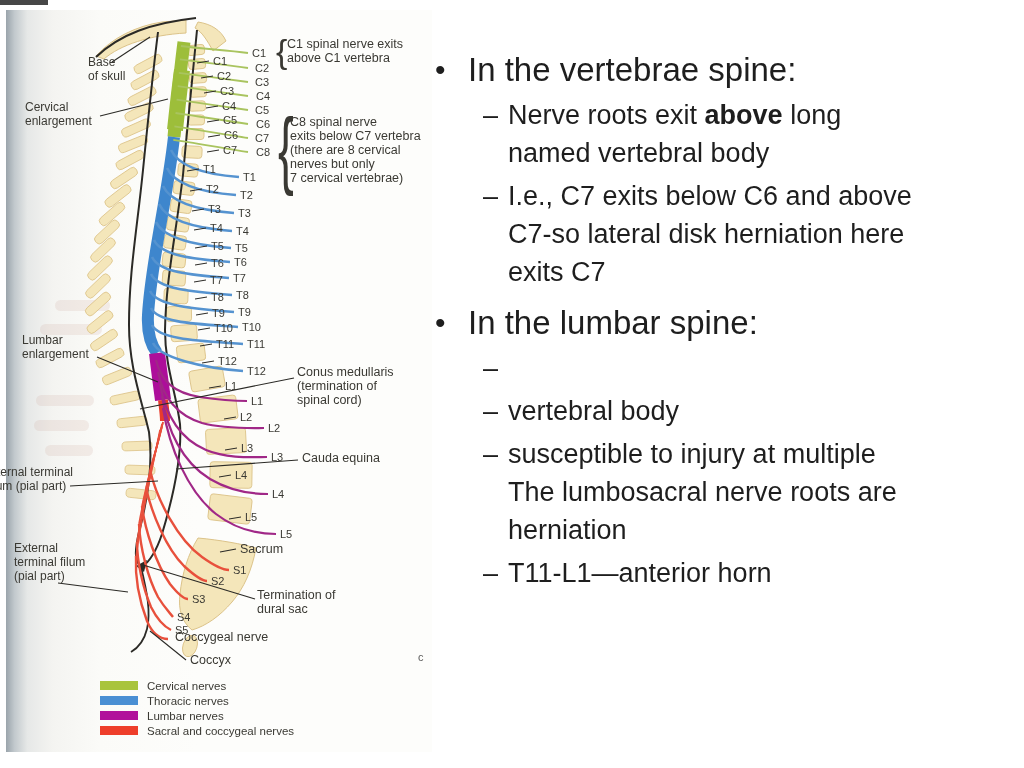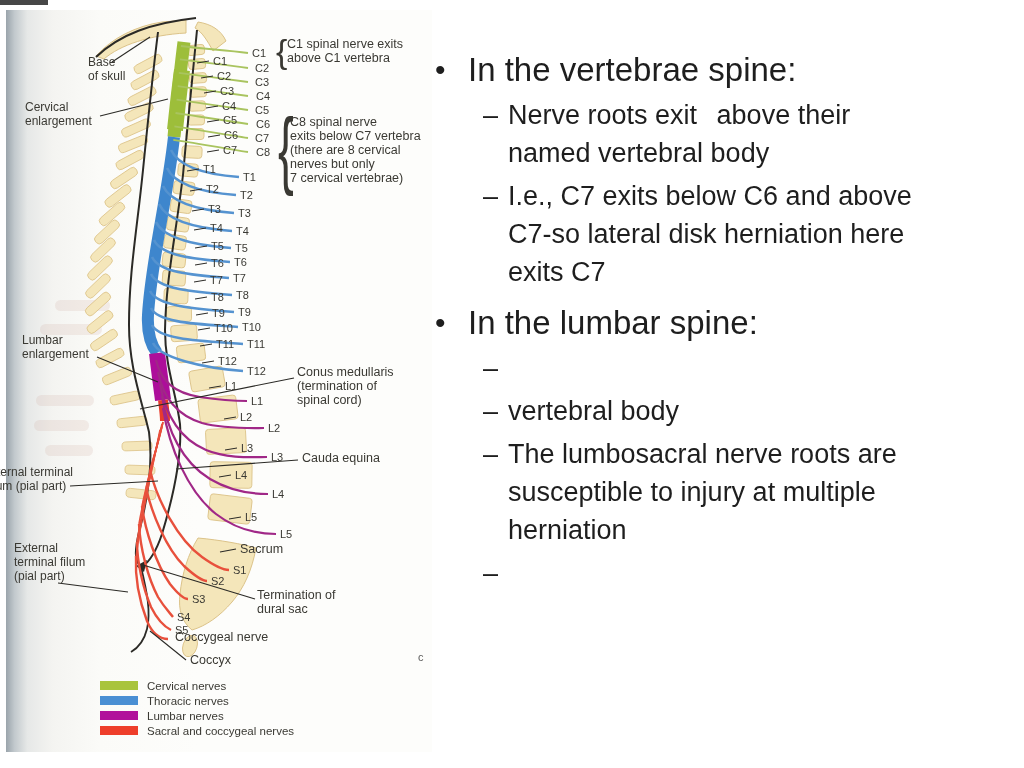--- a/index.html
+++ b/index.html
@@ -13,21 +13,21 @@
   
   #slide-text{position:absolute;left:430px;top:46px;width:592px;color:#1e1e1e;}
   .b-row{display:flex;align-items:flex-start;}
   .b-row.lvl1{font-size:33px;line-height:44px;margin-top:2px;margin-bottom:4px;}
   .b-row.lvl1.later{margin-top:10px;}
   .b-row.lvl2{font-size:27px;line-height:38px;margin-bottom:5px;}
   .b-glyph{flex:0 0 auto;}
   .lvl1 .b-glyph{width:33px;padding-left:5px;font-size:30px;}
   .lvl2 .b-glyph{width:25px;margin-left:53px;}
   .b-text{white-space:nowrap;}
-  .b-text b{font-weight:normal;margin-left:12px;}
+  .b-text b{font-weight:bold;}
 </style>
 </head>
 <body>
 
 <div id="slide">
   <div id="scan-bar"></div>
   <div id="scan-page"></div>
   <div class="smudge" style="left:55px;top:300px;width:55px;height:11px"></div>
   <div class="smudge" style="left:40px;top:324px;width:62px;height:11px"></div>
   <div class="smudge" style="left:36px;top:395px;width:58px;height:11px"></div>
@@ -265,21 +265,21 @@
   <div id="slide-text">
       <div class="b-row lvl1">
         <span class="b-glyph">•</span>
         <div class="b-text">
           <div><span>In the vertebrae spine:</span></div>
         </div>
       </div>
       <div class="b-row lvl2">
         <span class="b-glyph">–</span>
         <div class="b-text">
-          <div><span>Nerve roots exit </span><b>above</b><span> their</span></div>
+          <div><span>Nerve roots exit </span><b>above</b><span> long</span></div>
           <div><span>named vertebral body</span></div>
         </div>
       </div>
       <div class="b-row lvl2">
         <span class="b-glyph">–</span>
         <div class="b-text">
           <div><span>I.e., C7 exits below C6 and above</span></div>
           <div><span>C7-so lateral disk herniation here</span></div>
           <div><span>exits C7</span></div>
         </div>
@@ -295,22 +295,25 @@
       </div>
       <div class="b-row lvl2">
         <span class="b-glyph">–</span>
         <div class="b-text">
           <div><span>vertebral body</span></div>
         </div>
       </div>
       <div class="b-row lvl2">
         <span class="b-glyph">–</span>
         <div class="b-text">
+          <div><span>susceptible to injury at multiple</span></div>
           <div><span>The lumbosacral nerve roots are</span></div>
-          <div><span>susceptible to injury at multiple</span></div>
           <div><span>herniation</span></div>
         </div>
       </div>
       <div class="b-row lvl2">
         <span class="b-glyph">–</span>
+        <div class="b-text">
+          <div><span>T11-L1—anterior horn</span></div>
+        </div>
       </div>
     </div>
 </div>
 
 </body></html>

